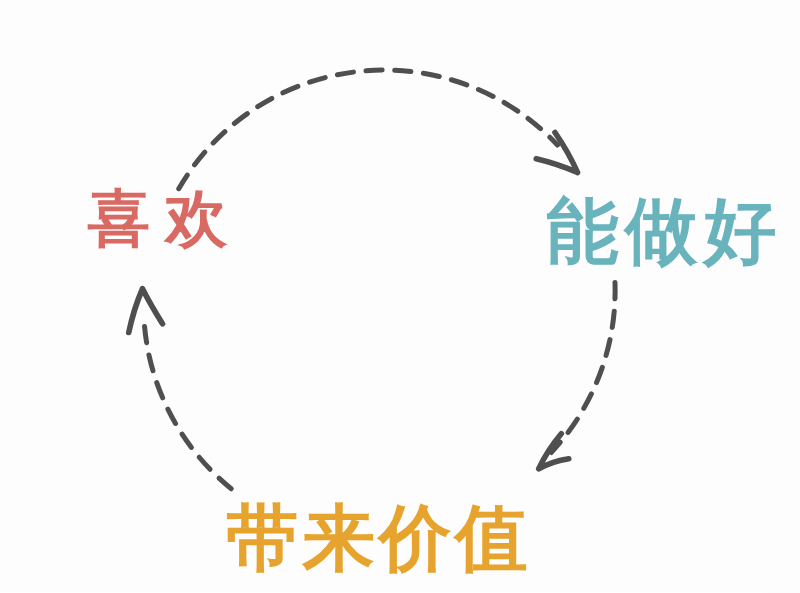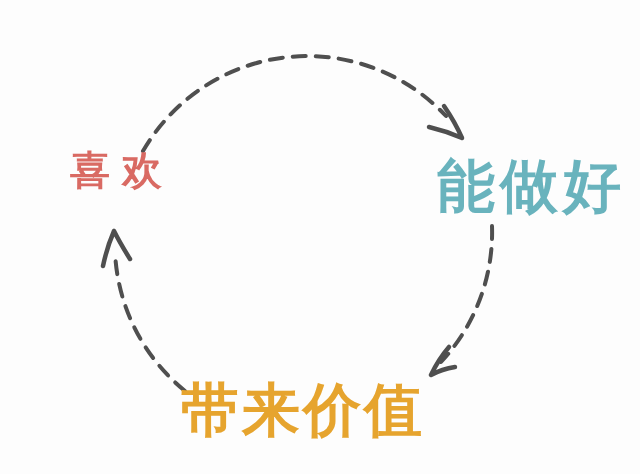--- a/index.html
+++ b/index.html
@@ -34,32 +34,32 @@
   .node-label {
     position: absolute;
     font-weight: bold;
     white-space: nowrap;
     line-height: 1;
     user-select: none;
   }
   .node-like {
     left: 70px;
     top: 150px;
-    font-size: 40px;
+    font-size: 50px;
     letter-spacing: 12px;
   }
   .node-cando {
     left: 393px;
     top: 157px;
     font-size: 58px;
     letter-spacing: 5px;
   }
   .node-value {
     left: 181px;
-    top: 381px;
+    top: 402px;
     font-size: 58px;
     letter-spacing: 3px;
   }
 </style>
 </head>
 <body>
 
 <div class="canvas" style="background: rgb(253, 253, 253);">
 
   <svg class="arcs-svg" width="640" height="474" viewBox="0 0 640 474">

